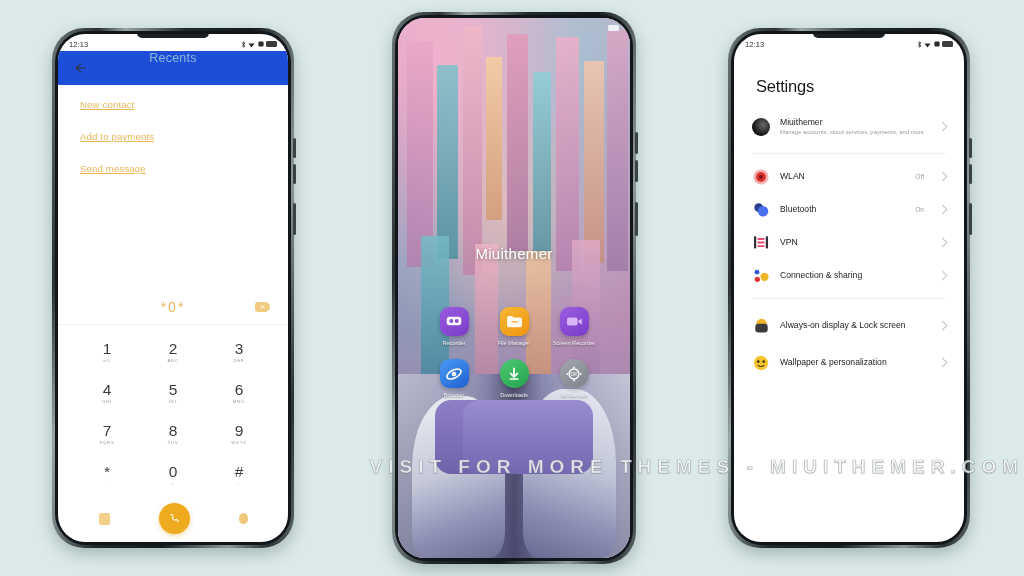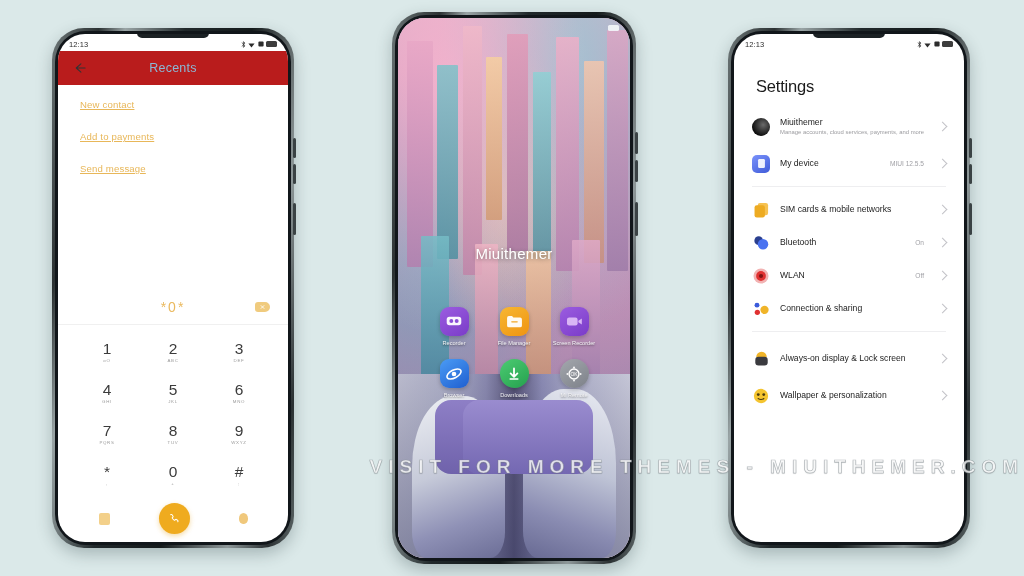--- a/index.html
+++ b/index.html
@@ -30,22 +30,22 @@
   
   .statusbar{height:17px;display:flex;align-items:center;justify-content:space-between;
     padding:3px 11px 0;box-sizing:border-box;font-size:7.5px;color:#2c2c2c;letter-spacing:.1px;}
   .statusbar.light{color:#f2f5f8;}
   .sb-icons{display:flex;align-items:center;gap:2.5px;}
   .sb-ic{display:block;}
   .sb-bat{width:11px;height:6px;border-radius:1.5px;background:currentColor;opacity:.92;}
 
   
   .p1{display:flex;flex-direction:column;height:100%;background:#fff;}
-  .p1-head{position:relative;height:34px;display:flex;align-items:center;
-    background:#b91c1c;border-bottom:0;}
+  .p1-head{position:relative;height:34px;display:flex;align-items:flex-start;
+    background:#1d4ed8;border-bottom:0;}
   .p1-back{position:absolute;left:14px;top:50%;transform:translateY(-50%);width:15px;height:15px;}
   .p1-title{width:100%;text-align:center;font-size:12.5px;color:#8bb8d6;letter-spacing:.2px;}
   .p1-actions{padding:14px 0 0 22px;}
   .p1-act{font-size:9.6px;color:#e8b759;margin-bottom:21px;letter-spacing:.15px;text-decoration:underline;}
   .p1-spacer{flex:1;}
   .p1-entry{position:relative;height:34px;display:flex;align-items:center;justify-content:center;
     border-bottom:1px solid #f0f0f0;}
   .p1-num{font-size:14px;color:#eab95e;letter-spacing:2px;}
   .p1-del{position:absolute;right:18px;top:50%;transform:translateY(-50%);
     width:15px;height:10px;background:#f0cb7e;border-radius:3px 5px 5px 3px;
@@ -394,70 +394,63 @@
 
           <div class="row tall">
             <span class="r-ic" style="border-radius:50%;background:radial-gradient(circle at 62% 38%,#6a6a6a,#0e0e0e 70%);"></span>
             <span class="r-txt">
               <div class="r-lbl">Miuithemer</div>
               <div class="r-sub">Manage accounts, cloud services, payments, and more</div>
             </span>
             <span class="chev"></span>
           </div>
 
-          <div class="row">
-            <span class="r-ic" style="background:linear-gradient(145deg,#7b93fb,#3f5bd8);">
-              <svg width="9" height="11" viewBox="0 0 10 12">
-                  <rect x="1.2" y=".9" width="7.6" height="10.2" rx="1.6" fill="#fff" opacity=".9"></rect>
-                </svg>
-            </span>
-            <span class="r-txt r-lbl">My device</span>
-            <span class="r-val">MIUI 12.5.5</span>
-            <span class="chev"></span>
-          </div>
 
           <div class="divider"></div>
 
-          <div class="row">
-            <span class="r-ic">
-              <svg width="17" height="16" viewBox="0 0 18 17">
-                  <rect x="5" y="1" width="11" height="13" rx="2.4" fill="#f6c252"></rect>
-                  <rect x="1.6" y="3.4" width="11" height="13" rx="2.4" fill="#edab22"></rect>
-                </svg>
-            </span>
-            <span class="r-txt r-lbl">SIM cards &amp; mobile networks</span>
-            <span class="r-val"></span>
-            <span class="chev"></span>
-          </div>
-
-          <div class="row">
-            <span class="r-ic">
-              <svg width="17" height="16" viewBox="0 0 18 17">
-                  <circle cx="6" cy="6" r="4.6" fill="#2a3f8f"></circle>
-                  <circle cx="10.6" cy="9.8" r="5.6" fill="#4a72f0"></circle>
-                </svg>
-            </span>
-            <span class="r-txt r-lbl">Bluetooth</span>
-            <span class="r-val">On</span>
-            <span class="chev"></span>
-          </div>
 
           <div class="row">
             <span class="r-ic">
               <svg width="16" height="16" viewBox="0 0 17 17">
                   <circle cx="8.5" cy="8.5" r="8" fill="#f2b3b3"></circle>
                   <circle cx="8.5" cy="8.5" r="5.2" fill="#e03131"></circle>
                   <circle cx="8.5" cy="8.5" r="2.2" fill="#7e1414"></circle>
                 </svg>
             </span>
             <span class="r-txt r-lbl">WLAN</span>
             <span class="r-val">Off</span>
             <span class="chev"></span>
           </div>
 
+          <div class="row">
+            <span class="r-ic">
+              <svg width="17" height="16" viewBox="0 0 18 17">
+                  <circle cx="6" cy="6" r="4.6" fill="#2a3f8f"></circle>
+                  <circle cx="10.6" cy="9.8" r="5.6" fill="#4a72f0"></circle>
+                </svg>
+            </span>
+            <span class="r-txt r-lbl">Bluetooth</span>
+            <span class="r-val">On</span>
+            <span class="chev"></span>
+          </div>
+
+          <div class="row">
+            <span class="r-ic">
+              <svg width="16" height="15" viewBox="0 0 17 16">
+                  <rect x="1" y="1.4" width="2.4" height="13" rx=".8" fill="#2f2f35"></rect>
+                  <rect x="13.6" y="1.4" width="2.4" height="13" rx=".8" fill="#2f2f35"></rect>
+                  <rect x="4.6" y="3.2" width="7.8" height="2" rx=".9" fill="#ec4a72"></rect>
+                  <rect x="4.6" y="7" width="7.8" height="2" rx=".9" fill="#ec4a72"></rect>
+                  <rect x="4.6" y="10.8" width="7.8" height="2" rx=".9" fill="#ec4a72"></rect>
+                </svg>
+            </span>
+            <span class="r-txt r-lbl">VPN</span>
+            <span class="r-val"></span>
+            <span class="chev"></span>
+          </div>
 
           <div class="row">
             <span class="r-ic">
               <svg width="17" height="16" viewBox="0 0 18 17">
                   <circle cx="4.2" cy="4.4" r="2.6" fill="#3b5bdb"></circle>
                   <circle cx="4.6" cy="12" r="2.8" fill="#e03131"></circle>
                   <circle cx="12.2" cy="9.4" r="4.4" fill="#f0b429"></circle>
                 </svg>
             </span>
             <span class="r-txt r-lbl">Connection &amp; sharing</span>

